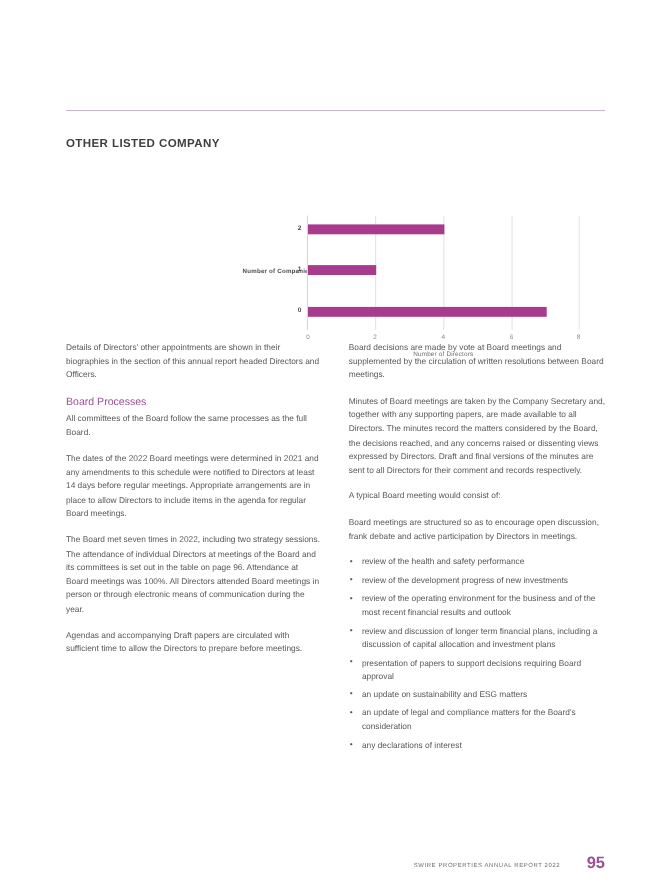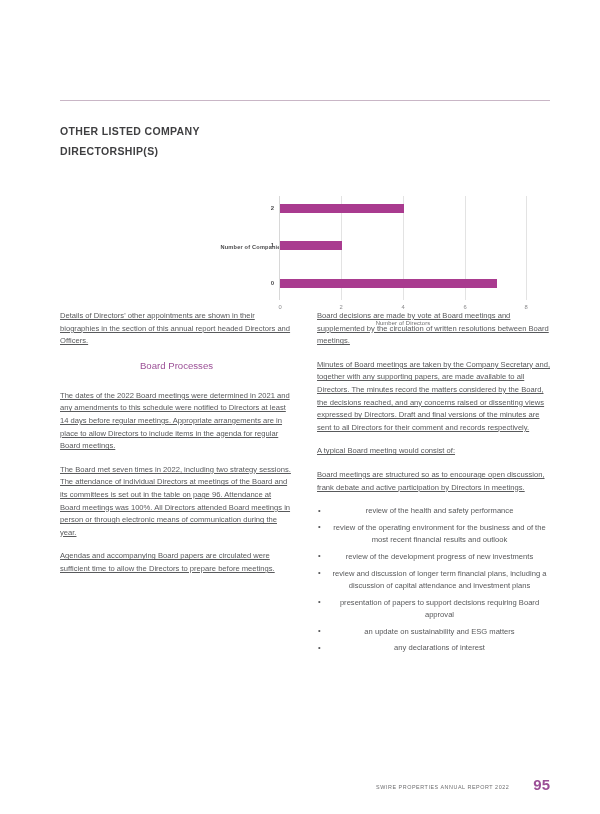--- a/index.html
+++ b/index.html
@@ -125,43 +125,40 @@
     gap: 24px;
   }
   .col {
     width: 233px;
   }
   p.body {
     margin: 0 0 11px 0;
     font-size: 7.6px;
     line-height: 12.6px;
     color: #58595b;
-    text-decoration: underline;
   }
   h3.sub {
-    margin: 4px 0 17px 0;
+    margin: 4px 0 2px 0;
     font-size: 9.6px;
     font-weight: normal;
     color: #9b4f96;
     line-height: 14px;
-    text-align: center;
   }
   ul.bullets {
     margin: 0;
     padding: 0;
     list-style: none;
   }
   ul.bullets li {
     position: relative;
     padding-left: 12px;
     margin-bottom: 4px;
     font-size: 7.6px;
     line-height: 12.6px;
     color: #58595b;
-    text-align: center;
   }
   ul.bullets li::before {
     content: "\2022";
     position: absolute;
     left: 1px;
     top: -0.5px;
     color: #58595b;
     font-size: 7.6px;
   }
 
@@ -191,21 +188,20 @@
   }
 </style>
 </head>
 <body>
 
 <div class="page">
 
   <div class="content">
     <div class="top-rule"></div>
     <h2 class="section-title">OTHER LISTED COMPANY</h2>
-    <h2 class="section-title">DIRECTORSHIP(S)</h2>
   </div>
 
   <div class="chart-wrap" style="position:absolute; left:60px; top:140px;">
     <div class="chart-ylabel">Number of Companies</div>
 
     <div class="plot">
       <div class="axis-zero"></div>
       <div class="gridline" style="left:62px;"></div>
       <div class="gridline" style="left:124px;"></div>
       <div class="gridline" style="left:186px;"></div>
@@ -231,37 +227,39 @@
     </div>
 
     <div class="chart-xlabel">Number of Directors</div>
   </div>
 
   <div class="columns">
 
     <div class="col">
       <p class="body">Details of Directors' other appointments are shown in their biographies in the section of this annual report headed Directors and Officers.</p>
       <h3 class="sub">Board Processes</h3>
+      <p class="body">All committees of the Board follow the same processes as the full Board.</p>
       <p class="body">The dates of the 2022 Board meetings were determined in 2021 and any amendments to this schedule were notified to Directors at least 14 days before regular meetings. Appropriate arrangements are in place to allow Directors to include items in the agenda for regular Board meetings.</p>
       <p class="body">The Board met seven times in 2022, including two strategy sessions. The attendance of individual Directors at meetings of the Board and its committees is set out in the table on page 96. Attendance at Board meetings was 100%. All Directors attended Board meetings in person or through electronic means of communication during the year.</p>
-      <p class="body">Agendas and accompanying Board papers are circulated were sufficient time to allow the Directors to prepare before meetings.</p>
+      <p class="body">Agendas and accompanying Draft papers are circulated with sufficient time to allow the Directors to prepare before meetings.</p>
     </div>
 
     <div class="col">
       <p class="body">Board decisions are made by vote at Board meetings and supplemented by the circulation of written resolutions between Board meetings.</p>
       <p class="body">Minutes of Board meetings are taken by the Company Secretary and, together with any supporting papers, are made available to all Directors. The minutes record the matters considered by the Board, the decisions reached, and any concerns raised or dissenting views expressed by Directors. Draft and final versions of the minutes are sent to all Directors for their comment and records respectively.</p>
       <p class="body">A typical Board meeting would consist of:</p>
       <p class="body">Board meetings are structured so as to encourage open discussion, frank debate and active participation by Directors in meetings.</p>
       <ul class="bullets">
         <li>review of the health and safety performance</li>
+        <li>review of the development progress of new investments</li>
         <li>review of the operating environment for the business and of the most recent financial results and outlook</li>
-        <li>review of the development progress of new investments</li>
-        <li>review and discussion of longer term financial plans, including a discussion of capital attendance and investment plans</li>
+        <li>review and discussion of longer term financial plans, including a discussion of capital allocation and investment plans</li>
         <li>presentation of papers to support decisions requiring Board approval</li>
         <li>an update on sustainability and ESG matters</li>
+        <li>an update of legal and compliance matters for the Board's consideration</li>
         <li>any declarations of interest</li>
       </ul>
     </div>
 
   </div>
 
   <div class="footer">
     <span class="footer-text">SWIRE PROPERTIES ANNUAL REPORT 2022</span>
     <span class="page-number">95</span>
   </div>

